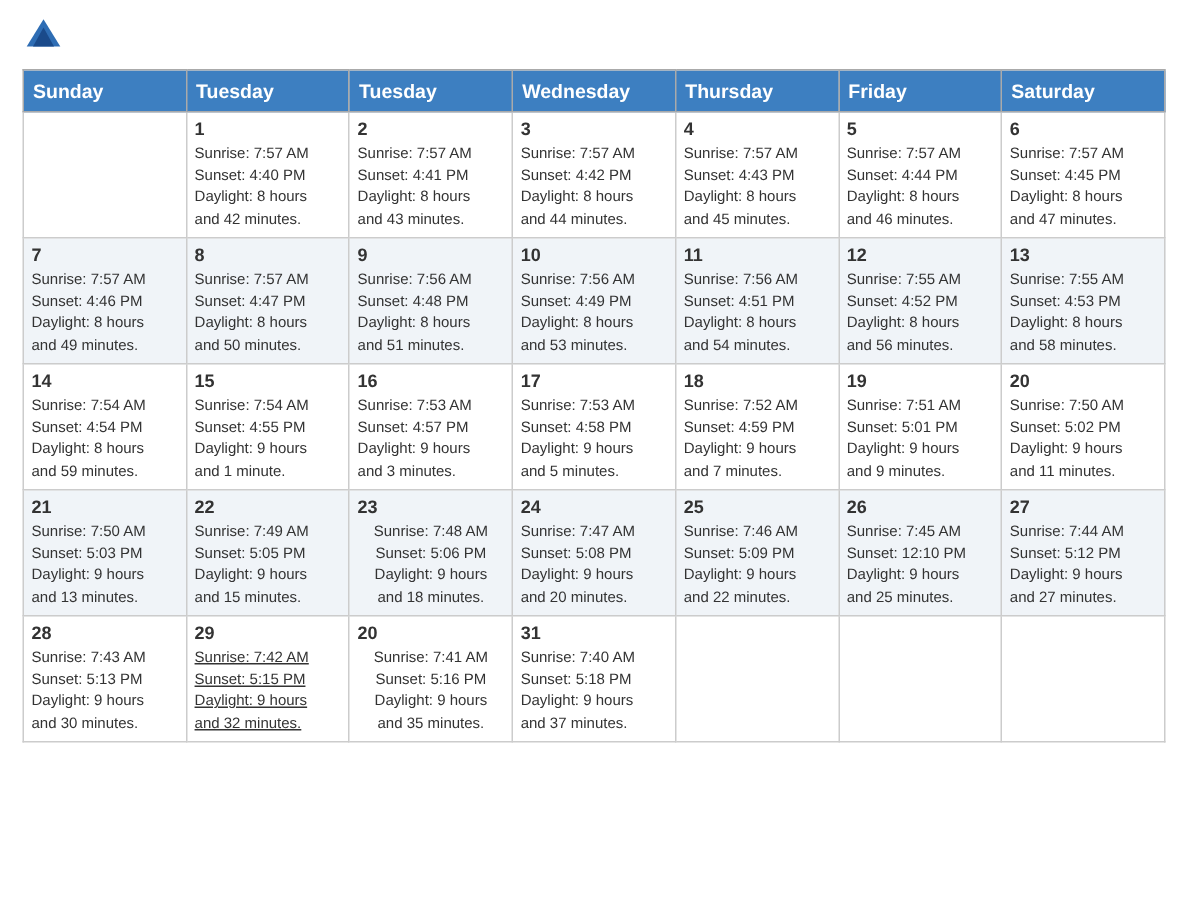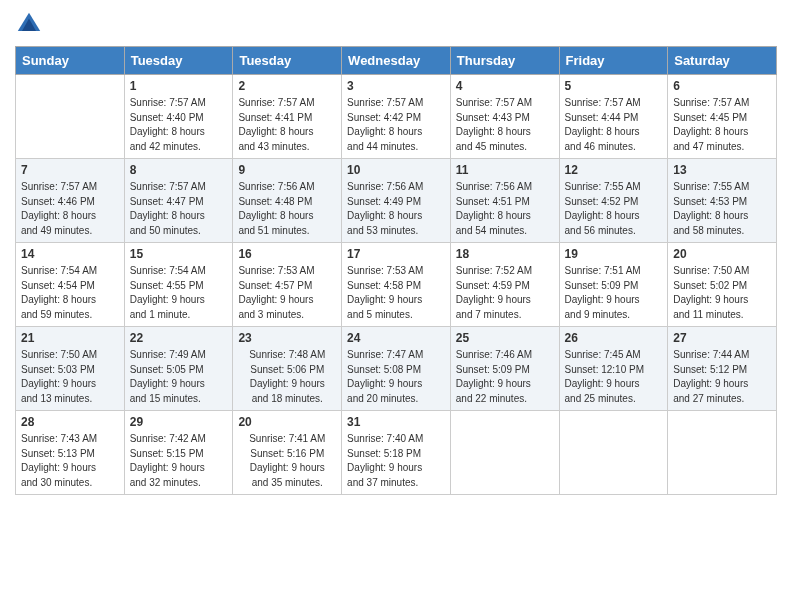--- a/index.html
+++ b/index.html
@@ -256,21 +256,21 @@
         <td>
           <span class="day-number">18</span>
           <div class="cell-info" style="white-space: pre-line;">Sunrise: 7:52 AM
 Sunset: 4:59 PM
 Daylight: 9 hours
 and 7 minutes.</div>
         </td>
         <td>
           <span class="day-number">19</span>
           <div class="cell-info" style="white-space: pre-line;">Sunrise: 7:51 AM
-Sunset: 5:09 PM
+Sunset: 5:01 PM
 Daylight: 9 hours
 and 9 minutes.</div>
         </td>
         <td>
           <span class="day-number">20</span>
           <div class="cell-info" style="white-space: pre-line;">Sunrise: 7:50 AM
 Sunset: 5:02 PM
 Daylight: 9 hours
 and 11 minutes.</div>
         </td>
@@ -329,21 +329,21 @@
       <tr class="row-white">
         <td>
           <span class="day-number">28</span>
           <div class="cell-info" style="white-space: pre-line;">Sunrise: 7:43 AM
 Sunset: 5:13 PM
 Daylight: 9 hours
 and 30 minutes.</div>
         </td>
         <td>
           <span class="day-number">29</span>
-          <div class="cell-info" style="white-space: pre-line;">Sunrise: 7:42 AM
+          <div class="cell-info" style="white-space: pre-line; text-decoration: underline;">Sunrise: 7:42 AM
 Sunset: 5:15 PM
 Daylight: 9 hours
 and 32 minutes.</div>
         </td>
         <td>
           <span class="day-number">20</span>
           <div class="cell-info" style="white-space: pre-line; text-align: center;">Sunrise: 7:41 AM
 Sunset: 5:16 PM
 Daylight: 9 hours
 and 35 minutes.</div>

